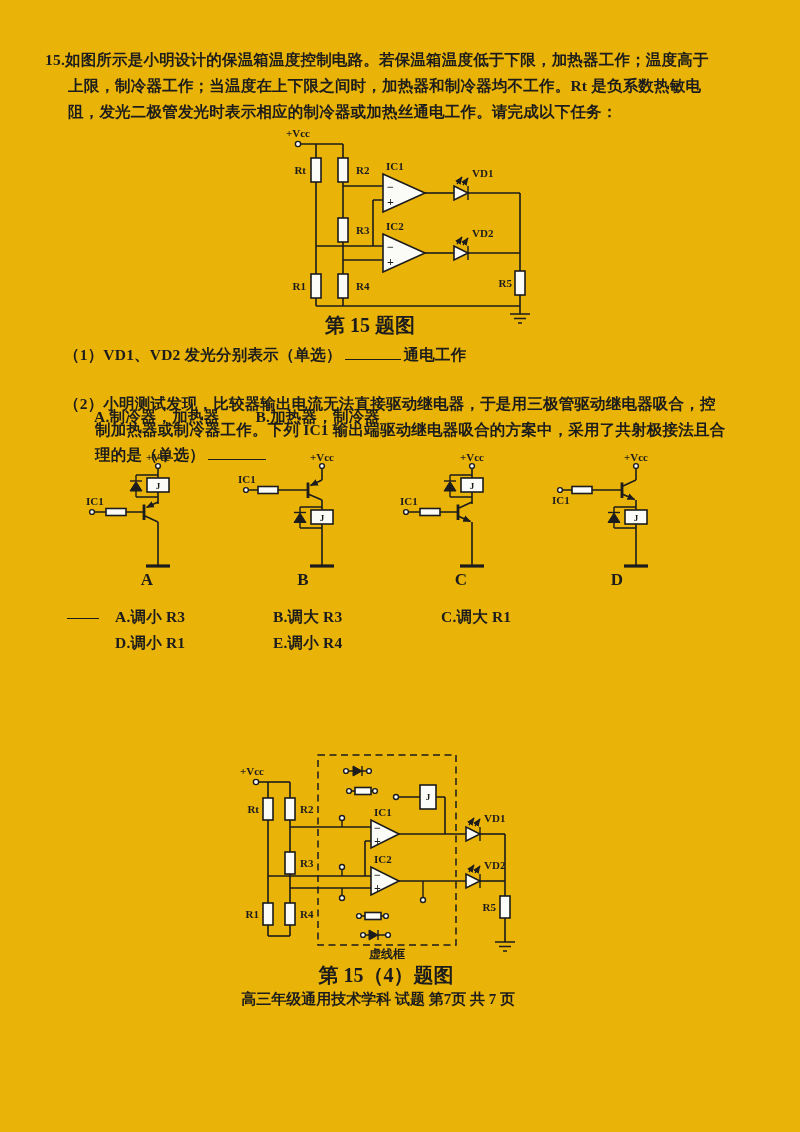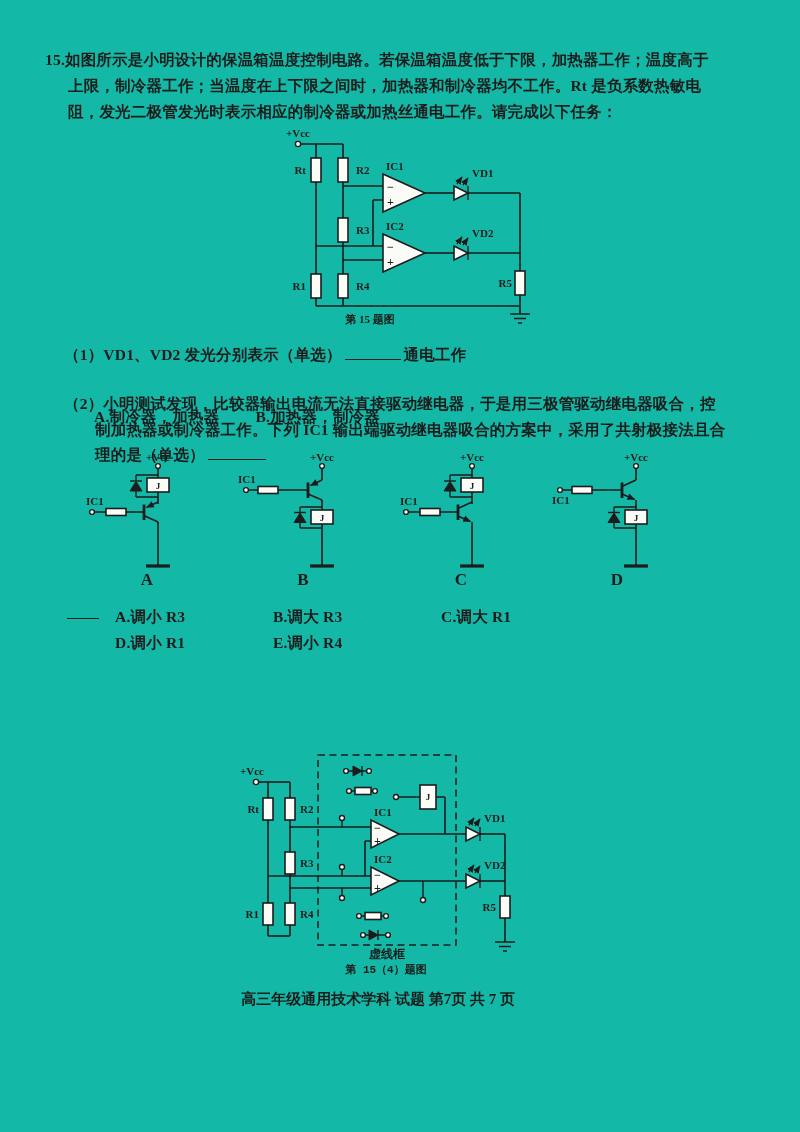--- a/index.html
+++ b/index.html
@@ -1,23 +1,23 @@
 <!DOCTYPE html>
 <html><head>
 <meta charset="utf-8">
 <style>
   * { margin:0; padding:0; box-sizing:border-box; }
   html,body { background:#ffffff; }
-  .page { position:relative; width:800px; height:1132px; background:#14b8a6; color:#1c1c1c;
+  .page { position:relative; width:800px; height:1132px; background:#eab308; color:#1c1c1c;
           font-family:"Liberation Serif","DejaVu Serif",serif; font-weight:600; overflow:hidden; }
   .txt { position:absolute; font-size:15.5px; line-height:26px; letter-spacing:.2px; }
   .hang { padding-left:31px; text-indent:-31px; }
   .hang15 { padding-left:23px; text-indent:-23px; }
   .blank { display:inline-block; height:13px; border-bottom:1.6px solid #1c1c1c; margin:0 3px; vertical-align:baseline; }
-  .caption { position:absolute; font-size:11px; text-align:center; }
+  .caption { position:absolute; font-size:20px; text-align:center; }
   .optletter { position:absolute; top:570px; width:130px; text-align:center; font-size:17px; }
   .p3grid { display:grid; grid-template-columns:158px 168px auto; line-height:26px; }
   .footer { position:absolute; top:990px; left:0; width:756px; text-align:center; font-size:15px; }
   svg { position:absolute; overflow:visible; }
   .w   { fill:none; stroke:#1c1c1c; stroke-width:1.6; }
   .w2  { fill:none; stroke:#1c1c1c; stroke-width:1.4; }
   .cmp { fill:#fbfbf8; stroke:#1c1c1c; stroke-width:1.6; }
   .fd  { fill:#1c1c1c; stroke:#1c1c1c; stroke-width:1; }
   .term{ fill:#fbfbf8; stroke:#1c1c1c; stroke-width:1.4; }
   .bar { fill:none; stroke:#1c1c1c; stroke-width:2.8; }
@@ -365,17 +365,17 @@
     </g>
     <g>
       <circle class="term" cx="135" cy="189" r="2.4"></circle>
         <circle class="term" cx="160" cy="189" r="2.4"></circle>
       <path class="w2" d="M137.4,189 H141 M150,189 H157.6"></path>
       <polygon class="fd" points="141,184 141,194 150,189"></polygon>
       <path class="w2" d="M150,184 V194"></path>
     </g>
     <text class="lt" x="159" y="212" text-anchor="middle" style="font-size:12px;">虚线框</text>
   </svg>
-  <div class="caption" style="left:236px; top:962px; width:300px;font-family:Liberation Mono, monospace;">第 15（4）题图</div>
+  <div class="caption" style="left:236px; top:962px; width:300px;">第 15（4）题图</div>
 
   <div class="footer">高三年级通用技术学科 试题 第7页 共 7 页</div>
 
 </div>
 
 </body></html>

